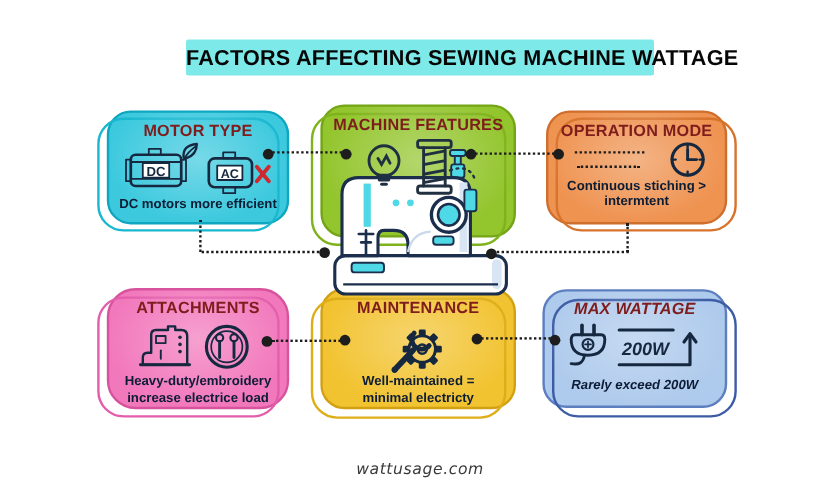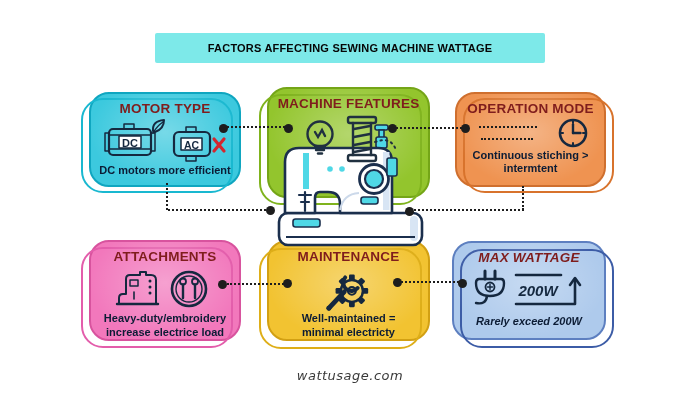--- a/index.html
+++ b/index.html
@@ -1,35 +1,35 @@
 <!DOCTYPE html>
 <html><head>
 <meta charset="utf-8">
 <style>
   html,body{margin:0;padding:0;background:#fff;}
   #stage{position:relative;width:700px;height:420px;background:#ffffff;overflow:hidden;
          font-family:"Liberation Sans",sans-serif;}
 
   
   .title-band{position:absolute;left:155px;top:33px;width:390px;height:30px;line-height:30px;
-    text-align:center;font-weight:800;font-size:11px;letter-spacing:.2px;color:#060606;
+    text-align:center;font-weight:800;font-size:18px;letter-spacing:.2px;color:#060606;
     border-radius:2px;white-space:nowrap;}
 
   
   .fbox{position:absolute;border-radius:20px;border:2px solid var(--edge);
         box-shadow:0 0 0 3px #fff;display:flex;flex-direction:column;align-items:center;
         z-index:1;}
   .fbox::before{content:"";position:absolute;inset:-2px;border-radius:22px;
         border:2.5px solid var(--out);transform:translate(var(--ox),var(--oy));z-index:-1;}
   .fbox::after{content:"";position:absolute;inset:0;border-radius:18px;pointer-events:none;
         background:radial-gradient(ellipse at 50% 42%,rgba(255,255,255,.30),rgba(255,255,255,0) 72%);}
   .bx-motor   {--edge:#0fa6c0;--out:#19b8d0;--ox:-8px;--oy:6px;left:89px;top:92px;width:148px;height:91px;}
   .bx-features{--edge:#74a517;--out:#7fb31d;--ox:-8px;--oy:7px;left:267px;top:87px;width:159px;height:107px;align-items:center;}
   .bx-op      {--edge:#cf6f2e;--out:#d8732c;--ox:8px;--oy:6px;left:455px;top:92px;width:147px;height:91px;}
-  .bx-attach  {--edge:#d8539e;--out:#e35dab;--ox:-8px;--oy:7px;left:89px;top:240px;width:148px;height:97px;}
+  .bx-attach  {--edge:#d8539e;--out:#e35dab;--ox:-8px;--oy:7px;left:89px;top:240px;width:148px;height:97px;border-radius:24px;}
   .bx-maint   {--edge:#d2a013;--out:#deae18;--ox:-8px;--oy:8px;left:267px;top:240px;width:159px;height:97px;}
   .bx-max     {--edge:#5d7fc0;--out:#3c5ca6;--ox:8px;--oy:8px;left:452px;top:241px;width:150px;height:95px;font-style:italic;}
 
   .h{margin-top:7px;font-weight:800;font-size:13.5px;letter-spacing:.2px;color:#7f1d1d;
      text-align:center;white-space:nowrap;z-index:2;}
   .b{margin-top:auto;margin-bottom:9px;font-weight:bold;font-size:11px;line-height:1.25;
      color:#0c1c35;text-align:center;white-space:nowrap;z-index:2;}
   .icons{margin-top:2px;display:flex;align-items:center;justify-content:flex-start;z-index:2;}
 
   
@@ -38,21 +38,21 @@
   .op-clock{position:absolute;right:14px;top:0;}
 
   
   .dot{position:absolute;width:9px;height:9px;border-radius:50%;background:#1d1d1d;z-index:6;}
   .dl-h{position:absolute;border-top:2.5px dotted #1d1d1d;height:0;z-index:6;}
   .dl-v{position:absolute;border-left:2.5px dotted #1d1d1d;width:0;z-index:6;}
 
   
   #machine{position:absolute;left:263px;top:106px;z-index:5;}
 
-  .footer{position:absolute;left:0;right:0;top:368px;text-align:center;
+  .footer{position:absolute;left:0;right:0;top:384px;text-align:center;
     font-family:"DejaVu Sans",sans-serif;font-style:italic;font-size:13px;
     letter-spacing:.5px;color:#3a3a3a;}
 </style>
 </head>
 <body>
 
 <div id="stage">
 
   <div class="title-band" style="background: rgb(125, 233, 233);">FACTORS AFFECTING SEWING MACHINE WATTAGE</div>
 

